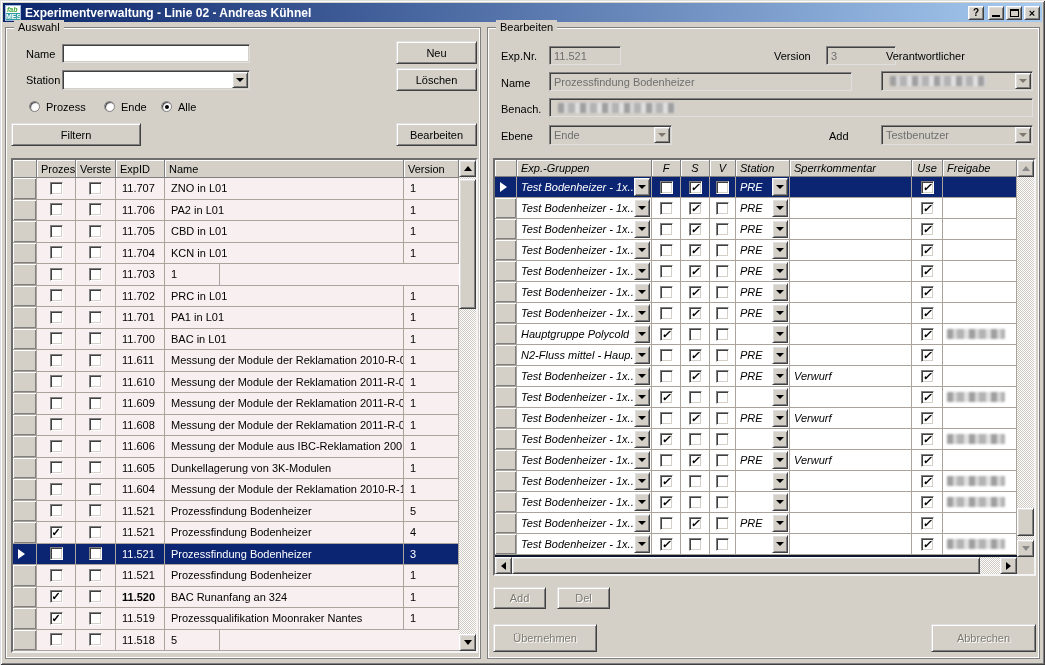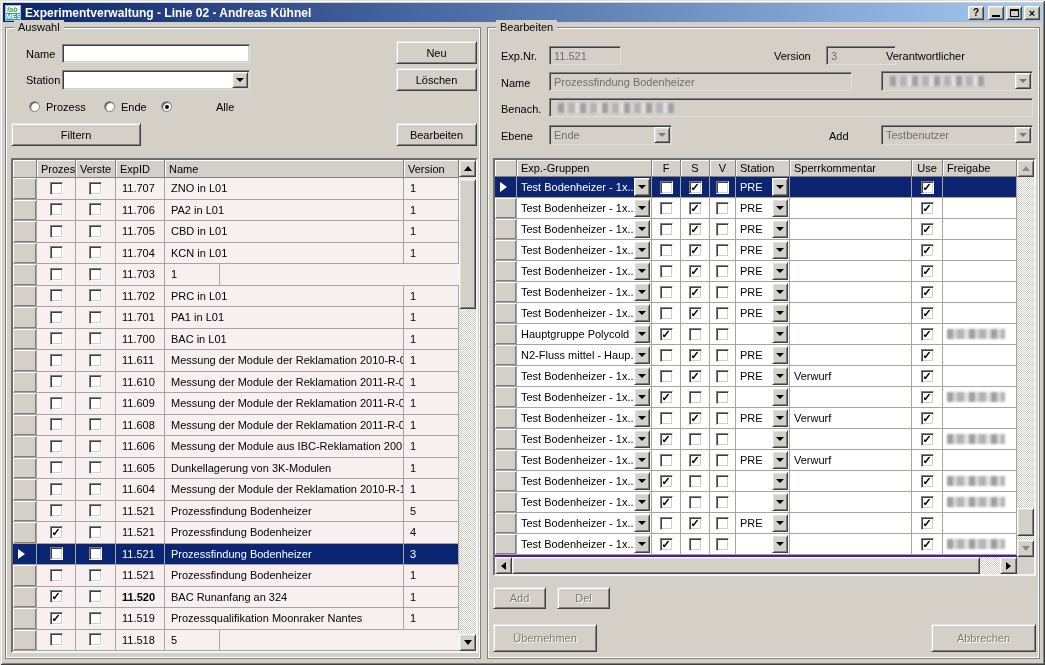--- a/index.html
+++ b/index.html
@@ -39,21 +39,21 @@
   .cmbbtn{position:absolute;right:1px;top:1px;bottom:1px;width:16px;background:var(--face,#d4d0c8);
       border:1px solid;border-color:#fff #404040 #404040 #fff;box-shadow:inset 1px 1px 0 #dfdfdf,inset -1px -1px 0 #808080;
       display:flex;align-items:center;justify-content:center;}
   .tri{width:0;height:0;border-left:4px solid transparent;border-right:4px solid transparent;border-top:4px solid #000;}
   .tri.g{border-top-color:#7d796f;}
   
   .radio{position:absolute;width:11px;height:11px;border-radius:50%;background:#fff;border:1px solid #808080;
       box-shadow:inset 1px 1px 1px #404040;display:flex;align-items:center;justify-content:center;}
   .radio.on::after{content:"";width:4px;height:4px;border-radius:50%;background:#000;}
   
-  .grid{position:absolute;background:#4c1d95;border:2px solid;border-color:#6e6e6e #f4f4f4 #f4f4f4 #6e6e6e;}
+  .grid{position:absolute;background:#0f172a;border:2px solid;border-color:#6e6e6e #f4f4f4 #f4f4f4 #6e6e6e;}
   .gridinner{position:absolute;display:flex;flex-direction:column;overflow:hidden;}
   .ghead{display:flex;flex:none;}
   .hc{background:var(--face,#d4d0c8);border-right:1px solid #808080;border-bottom:1px solid #808080;
       box-shadow:inset 1px 1px 0 #fff;display:flex;align-items:center;padding:0 4px;
       white-space:nowrap;overflow:hidden;flex:none;}
   .hc.ctr{justify-content:center;padding:0;}
   .gbody{flex:1;display:flex;flex-direction:column;overflow:hidden;}
   .lrow{display:flex;flex:1 1 0;min-height:0;background:var(--left_row_bg,#f8eff1);border-bottom:1px solid #aaa49c;}
   .rrow{display:flex;flex:none;height:21px;background:#fff;border-bottom:1px solid #aaa49c;}
   .lrow.sel,.rrow.sel{background:var(--selection,#0c2572);color:#fff;}
@@ -129,21 +129,21 @@
           <span class="tri"></span>
         </span>
     </div>
     <div class="btn" style="left:390px;top:40px;width:81px;height:23px;">Löschen</div>
 
     <span class="radio" style="left:23px;top:73px;"></span>
     <span class="lbl" style="left:40px;top:73px;">Prozess</span>
     <span class="radio" style="left:98px;top:73px;"></span>
     <span class="lbl" style="left:115px;top:73px;">Ende</span>
     <span class="radio on" style="left:155px;top:73px;"></span>
-    <span class="lbl" style="left:172px;top:73px;margin-left:38px;">Alle</span>
+    <span class="lbl" style="left:172px;top:73px;">Alle</span>
 
     <div class="btn" style="left:5px;top:95px;width:130px;height:23px;">Filtern</div>
     <div class="btn" style="left:390px;top:95px;width:81px;height:23px;">Bearbeiten</div>
 
     <div class="grid" style="left:5px;top:130px;width:467px;height:495px;">
       <div class="gridinner" style="inset:0 17px 0 0;">
         <div class="ghead" id="lt-head" style="height:18px;">
             <div class="hc ctr" style="width: 24px;"></div>
             <div class="hc" style="width: 39px;">Prozes</div>
             <div class="hc" style="width: 40px;">Verste</div>
@@ -464,21 +464,21 @@
     </div>
     <span class="lbl" style="left:341px;top:102px;">Add</span>
     <div class="tb dis" style="left:393px;top:97px;width:152px;height:20px;">
       <span>Testbenutzer</span>
       <span class="cmbbtn">
           <span class="tri g"></span>
         </span>
     </div>
 
     <div class="grid" style="left:5px;top:130px;width:543px;height:418px;">
-      <div class="gridinner" style="inset:0 17px 17px 0;">
+      <div class="gridinner" style="inset:0 17px 17px 0;font-style:italic;">
         <div class="ghead" id="rt-head" style="height:17px;">
             <div class="hc ctr" style="width: 22px;"></div>
             <div class="hc" style="width: 135px;">Exp.-Gruppen</div>
             <div class="hc ctr" style="width: 29px;">F</div>
             <div class="hc ctr" style="width: 29px;">S</div>
             <div class="hc ctr" style="width: 26px;">V</div>
             <div class="hc" style="width: 54px;">Station</div>
             <div class="hc" style="width: 122px;">Sperrkommentar</div>
             <div class="hc ctr" style="width: 31px;">Use</div>
             <div class="hc" style="width: 74px;">Freigabe</div>

